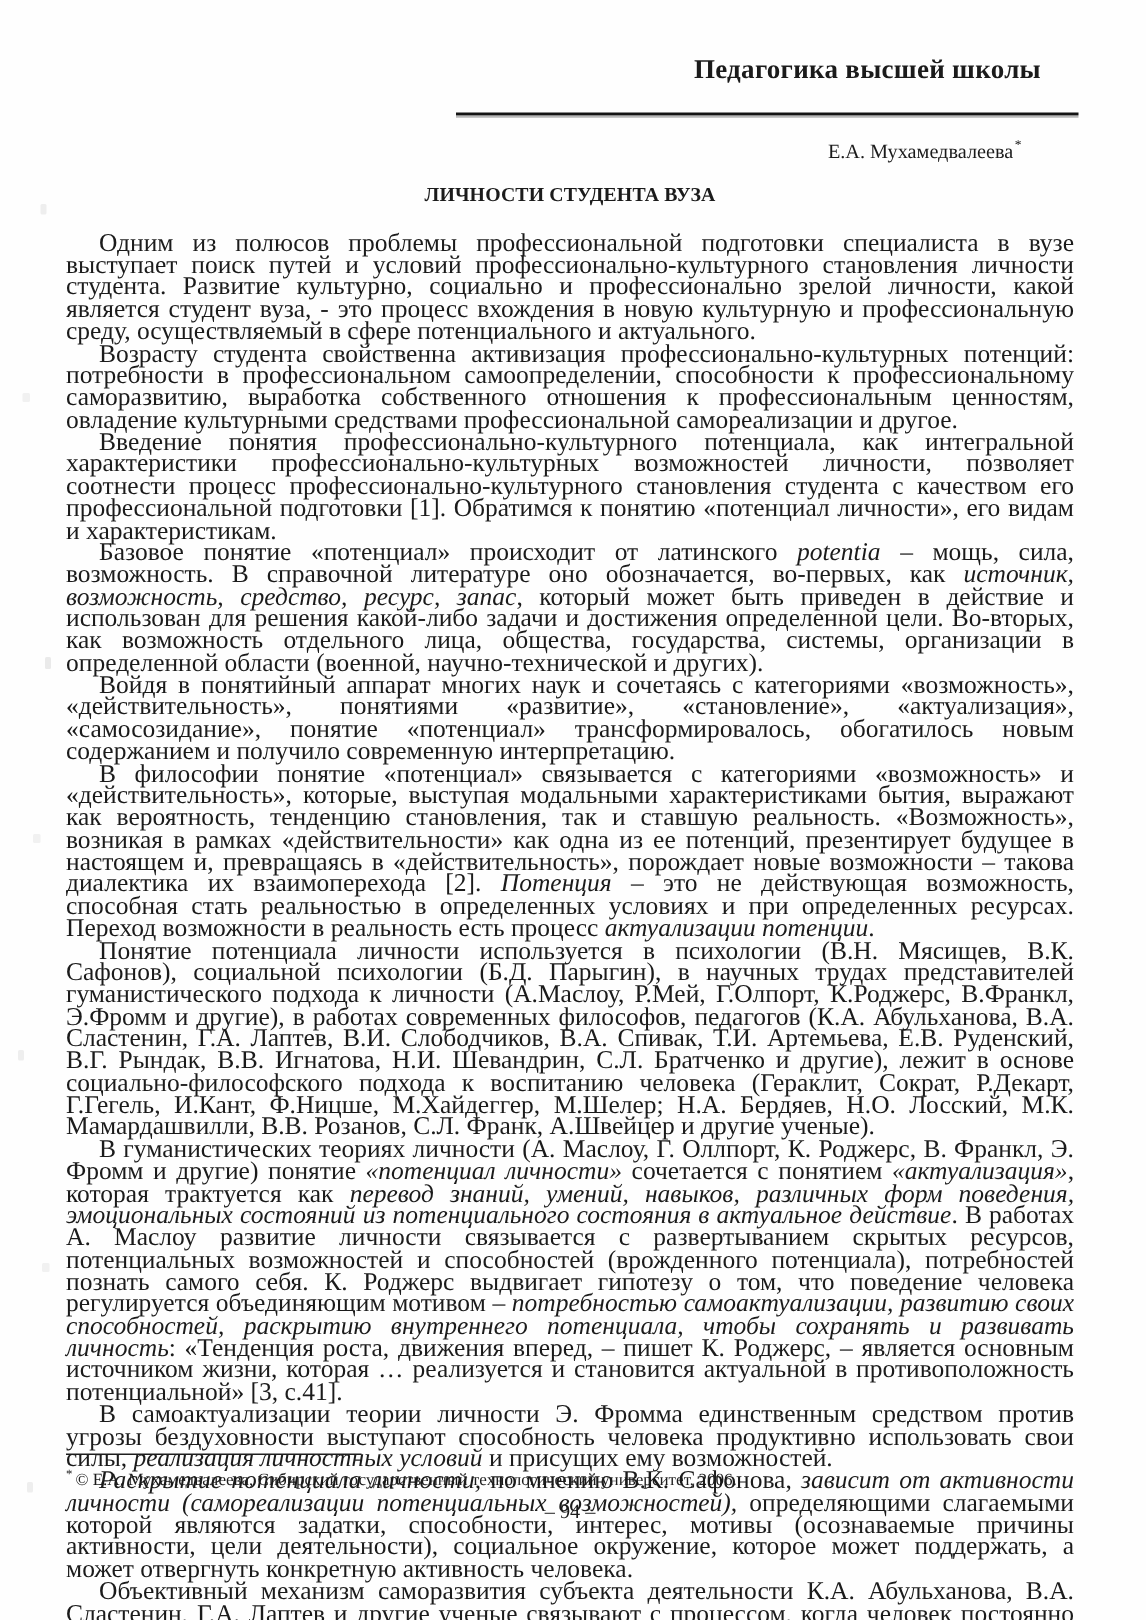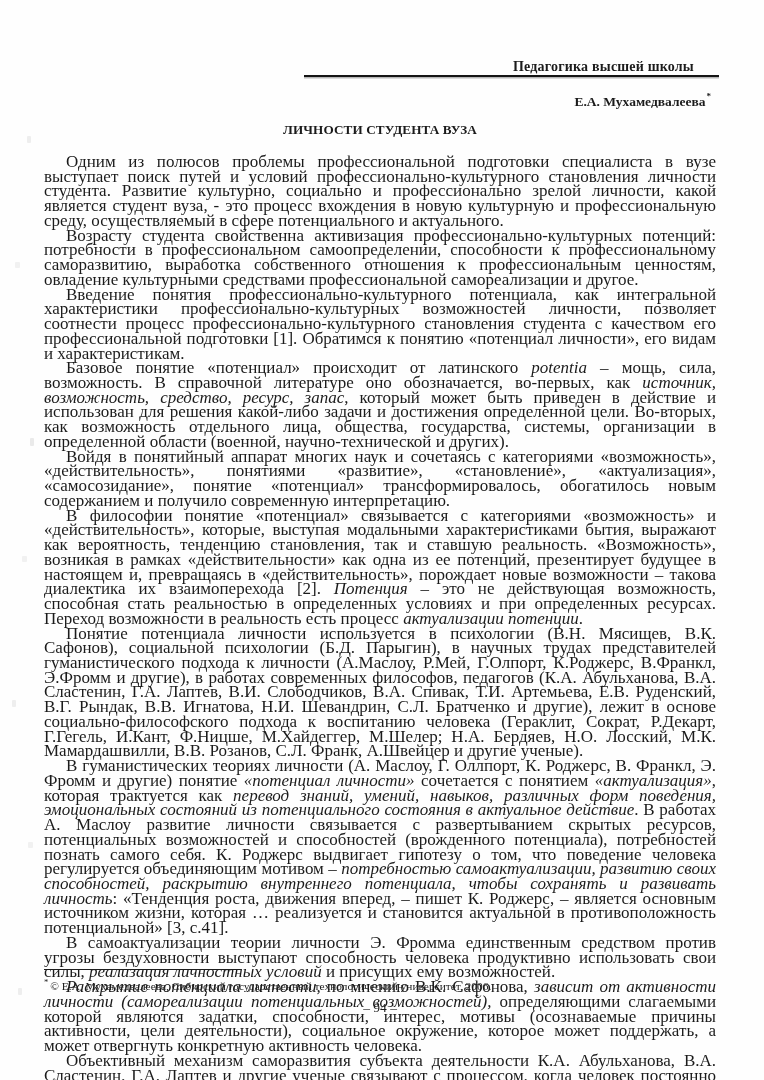--- a/index.html
+++ b/index.html
@@ -11,36 +11,36 @@
     background: #fefefe;
     overflow: hidden;
     font-family: "Liberation Serif", "DejaVu Serif", serif;
     color: #1b1b1b;
   }
   
   .speck { position: absolute; background: rgba(70,70,70,0.35); border-radius: 1px; }
 
   .running-head {
     position: absolute;
-    top: 59px; right: 70px;
-    font-size: 14px; font-weight: bold;
+    top: 36px; right: 70px;
+    font-size: 18px; font-weight: bold;
     letter-spacing: 0.2px;
     white-space: nowrap;
   }
   .head-rule {
     position: absolute;
     top: 75px; left: 304px; right: 45px;
     height: 0;
     border-top: 2.5px solid #141414;
     box-shadow: 0 1.5px 0 rgba(0,0,0,0.28);
   }
   .author-line {
     position: absolute;
-    top: 92px; right: 54px;
-    font-size: 13.5px; font-weight: bold;
+    top: 92px; right: 84px;
+    font-size: 13.5px; font-weight: normal;
     white-space: nowrap;
   }
   .author-line sup { font-size: 9px; position: relative; top: -1px; left: 1px; }
 
   .article-title {
     position: absolute;
     top: 122px; left: 44px; width: 672px;
     text-align: center;
     font-size: 13.2px; font-weight: bold;
     line-height: 15.5px;

